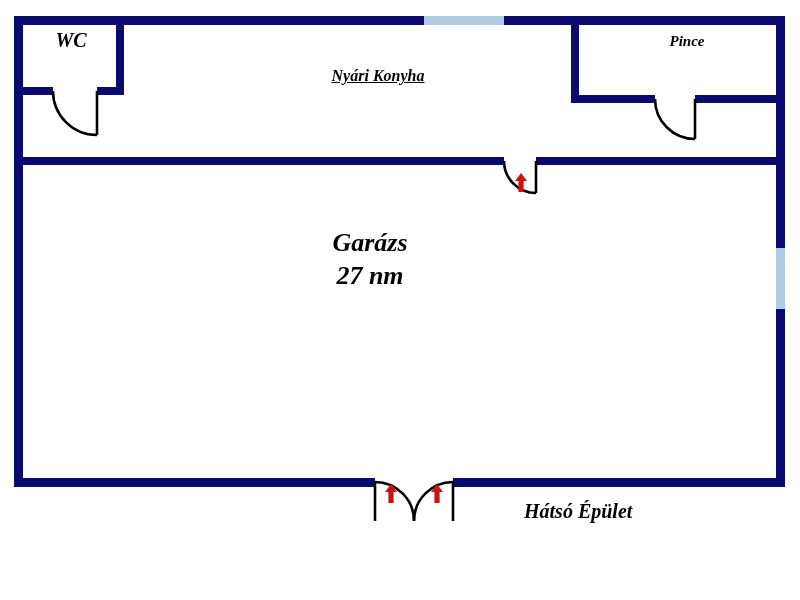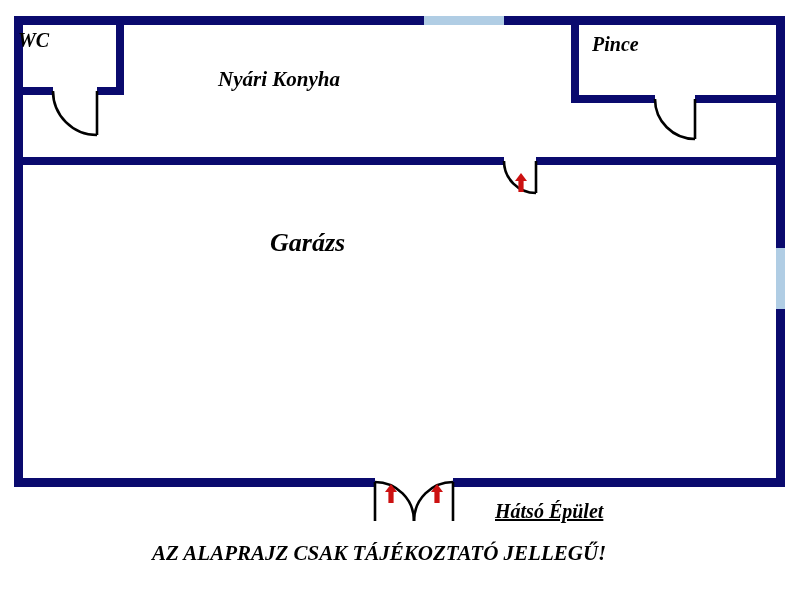--- a/index.html
+++ b/index.html
@@ -20,20 +20,21 @@
   .wall {
     position: absolute;
     background: #0a0a6e;
   }
   .window {
     position: absolute;
     background: #b0cde4;
   }
   .room-label {
     position: absolute;
+    text-align: center;
     font-style: italic;
     font-weight: bold;
     color: #000000;
     line-height: 1.28;
     white-space: nowrap;
   }
   .room-label .nm {
     display: block;
   }
   .svg-layer {
@@ -45,24 +46,24 @@
     pointer-events: none;
   }
   .note {
     position: absolute;
     font-style: italic;
     font-weight: bold;
     color: #000000;
     white-space: nowrap;
   }
   #label-wc     { left: 18px;  top: 28px;  width: 106px; font-size: 20px; }
-  #label-konyha { left: 218px; top: 66px;  width: 300px; font-size: 21px; }
-  #label-pince  { left: 592px; top: 32px;  width: 190px; font-size: 20px; }
+  #label-konyha { left: 228px; top: 66px;  width: 300px; font-size: 16px; text-decoration: underline; }
+  #label-pince  { left: 592px; top: 32px;  width: 190px; font-size: 15px; }
   #label-garazs { left: 270px; top: 226px; width: 200px; font-size: 26px; }
-  #label-hatso  { left: 495px; top: 500px; font-size: 20px; text-decoration: underline; }
+  #label-hatso  { left: 524px; top: 500px; font-size: 20px; }
   #label-disclaimer { left: 152px; top: 541px; font-size: 21px; }
 </style>
 </head>
 <body>
 
 <div id="floorplan">
 
   <div class="wall" style="left:14px; top:16px; width:410px; height:9px;"></div>
   <div class="window" style="left:424px; top:16px; width:80px; height:9px;"></div>
   <div class="wall" style="left:504px; top:16px; width:281px; height:9px;"></div>
@@ -130,19 +131,19 @@
   <div class="room-label" id="label-konyha">
     <span>Nyári Konyha</span>
   </div>
 
   <div class="room-label" id="label-pince">
     <span>Pince</span>
   </div>
 
   <div class="room-label" id="label-garazs">
     <span>Garázs</span>
+    <span class="nm">27 nm</span>
   </div>
 
   <div class="note" id="label-hatso">Hátsó Épület</div>
 
-  <div class="note" id="label-disclaimer">AZ ALAPRAJZ CSAK TÁJÉKOZTATÓ JELLEGŰ!</div>
 
 </div>
 
 </body></html>

